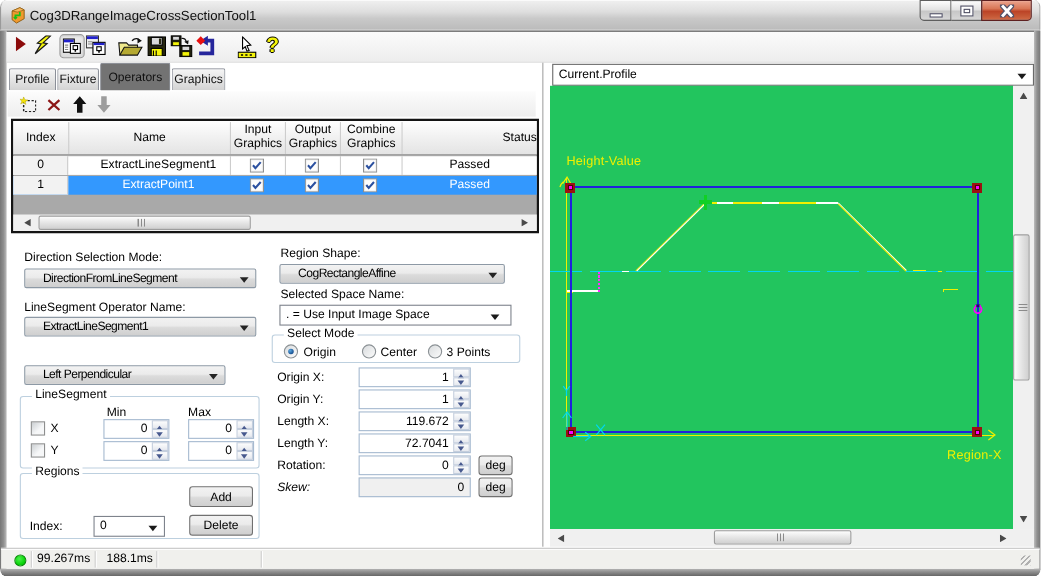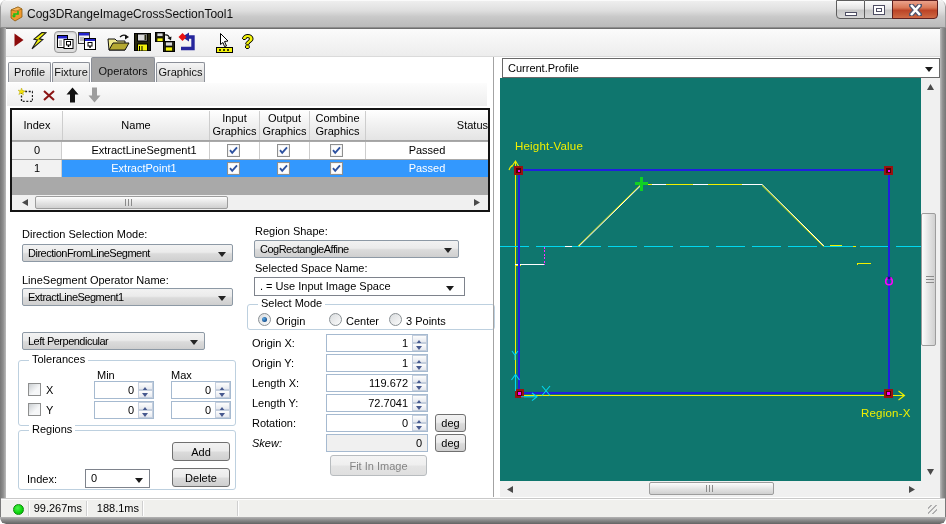--- a/index.html
+++ b/index.html
@@ -17,25 +17,25 @@
   #borderR { position:absolute; left:940px; top:28px; width:6px; height:490px; background:linear-gradient(90deg,#bdbdbd,#909090 45%,#767676); }
   #borderB { position:absolute; left:0; top:517px; width:946px; height:7px; background:linear-gradient(#b5b5b5,#8f8f8f 40%,#636363); border-radius:0 0 6px 6px; }
   #client { position:absolute; left:6px; top:28px; width:934px; height:489px; background:#fff; }
 
   #toolbar { position:absolute; left:6px; top:28px; width:934px; height:29px;
     background:linear-gradient(#fbfbfb,#ededed); border-top:1px solid #6f6f6f; border-bottom:1px solid #dadada; }
 
   .tab { position:absolute; top:62px; height:20px; background:linear-gradient(#f5f5f5,#e3e3e3 55%,#d3d3d3);
          border:1px solid #8b8f98; border-bottom:none; border-radius:2px 2px 0 0;
          font-size:11px; color:#111; text-align:center; line-height:19px; z-index:2; }
-  .tab.active { top:57px; height:25px; background:#a3a3a3; line-height:26px; z-index:3; }
+  .tab.active { top:57px; height:25px; background:#737373; line-height:26px; z-index:3; }
 
   .combo { position:absolute; height:18px; border:1px solid #8d99a5; border-radius:2px;
            background:linear-gradient(#f2f2f2,#ebebeb 45%,#dbdbdb 55%,#cfcfcf);
-           font-size:11px; color:#000; line-height:16px; padding-left:5px; letter-spacing:-0.5px; }
+           font-size:11px; color:#000; line-height:16px; padding-left:16px; letter-spacing:-0.5px; }
   .combo:after { content:""; position:absolute; right:6px; top:7px; border:4px solid transparent; border-top:5px solid #242424; }
   .comboflat { position:absolute; height:19px; border:1px solid #7e838c; background:#fff;
            font-size:11px; color:#000; line-height:17px; padding-left:5px; }
   .comboflat:after { content:""; position:absolute; right:6px; top:8px; border:4px solid transparent; border-top:5px solid #1a1a1a; }
 
   .group { position:absolute; border:1px solid #bdd0df; border-radius:3px; }
   .group > span { position:absolute; top:-8px; left:10px; background:#fff; padding:0 3px; font-size:11px; white-space:nowrap; }
 
   .spin { position:absolute; height:18px; border:1px solid #a6bad0; background:#fff; }
   .spin .v { position:absolute; right:19px; top:2px; font-size:11px; }
@@ -263,21 +263,21 @@
     </div>
   </div>
 
   <div class="lbl" style="left:22px; top:228px;">Direction Selection Mode:</div>
   <div class="combo" style="left:22px; top:244px; width:211px;">DirectionFromLineSegment</div>
   <div class="lbl" style="left:22px; top:274px;">LineSegment Operator Name:</div>
   <div class="combo" style="left:22px; top:288px; width:211px;">ExtractLineSegment1</div>
   <div class="combo" style="left:22px; top:332px; width:183px;">Left Perpendicular</div>
 
   <div class="group" style="left:18px; top:360px; width:218px; height:66px;">
-      <span>Tolerances</span>
+      <span>LineSegment</span>
     </div>
   <div class="lbl" style="left:97px; top:369px;">Min</div>
   <div class="lbl" style="left:171px; top:369px;">Max</div>
   <div class="cb" style="left:28px; top:383px;"></div>
   <div class="lbl" style="left:46px; top:384px;">X</div>
   <div class="spin" style="left:94px; top:381px; width:60px;">
       <span class="v">0</span>
     <span class="btns">
         <i class="up"></i>
         <i class="dn"></i>
@@ -313,21 +313,21 @@
   <div class="btn" style="left:172px; top:442px; width:58px; height:19px; line-height:18px;">Add</div>
   <div class="lbl" style="left:27px; top:473px;">Index:</div>
   <div class="comboflat" style="left:85px; top:469px; width:65px;">0</div>
   <div class="btn" style="left:172px; top:468px; width:58px; height:19px; line-height:18px;">Delete</div>
 
   <div class="lbl" style="left:255px; top:225px;">Region Shape:</div>
   <div class="combo" style="left:254px; top:240px; width:205px;">CogRectangleAffine</div>
   <div class="lbl" style="left:255px; top:262px;">Selected Space Name:</div>
   <div class="comboflat ar10" style="left:254px; top:277px; width:211px;">. = Use Input Image Space</div>
 
-  <div class="group" style="left:247px; top:304px; width:248px; height:26px;">
+  <div class="group" style="left:247px; top:304px; width:226px; height:26px;">
       <span>Select Mode</span>
     </div>
   <div class="radio sel" style="left:258px; top:313px;"></div>
   <div class="lbl" style="left:276px; top:315px;">Origin</div>
   <div class="radio" style="left:329px; top:313px;"></div>
   <div class="lbl" style="left:346px; top:315px;">Center</div>
   <div class="radio" style="left:389px; top:313px;"></div>
   <div class="lbl" style="left:406px; top:315px;">3 Points</div>
 
   <div class="lbl" style="left:252px; top:337px;">Origin X:</div>
@@ -369,27 +369,25 @@
         <i class="up"></i>
         <i class="dn"></i>
       </span>
     </div>
   <div class="btn" style="left:435px; top:414px; width:31px; height:18px; line-height:17px;">deg</div>
   <div class="lbl" style="left:252px; top:437px;font-style:italic;">Skew:</div>
   <div class="spin" style="left:326px; top:434px; width:102px; background:#f0f0f0;">
       <span class="v" style="right:5px;">0</span>
     </div>
   <div class="btn" style="left:435px; top:434px; width:31px; height:18px; line-height:17px;">deg</div>
-  <div class="btn" style="left:330px; top:455px; width:97px; height:21px; line-height:20px;
-       border-color:#b8bcbf; background:linear-gradient(#f4f4f4,#efefef 45%,#e4e4e4 55%,#dfdfdf); color:#848484;">Fit In Image</div>
 
   <div class="abs" style="left:493px; top:57px; width:1px; height:440px; background:#a3a3a3;"></div>
 
   <div class="comboflat" style="left:502px; top:58px; width:438px; height:20px; border-color:#696969; line-height:18px;">Current.Profile</div>
-  <div class="abs" id="canvas" style="left:500px; top:78px; width:421px; height:403px; background:#0f766e;">
+  <div class="abs" id="canvas" style="left:500px; top:78px; width:421px; height:403px; background:#22c55e;">
     <svg width="421" height="403" viewBox="0 0 421 403">
 
       <g shape-rendering="crispEdges">
 
         <line x1="15" y1="84" x2="15" y2="318" stroke="#f0f000" stroke-width="1"></line>
         <line x1="15" y1="317.5" x2="404" y2="317.5" stroke="#f0f000" stroke-width="1"></line>
 
         <line x1="15" y1="186.5" x2="44" y2="186.5" stroke="#ffffff" stroke-width="1"></line>
 
         <line x1="15" y1="187.5" x2="21" y2="187.5" stroke="#f0f000" stroke-width="1"></line>

